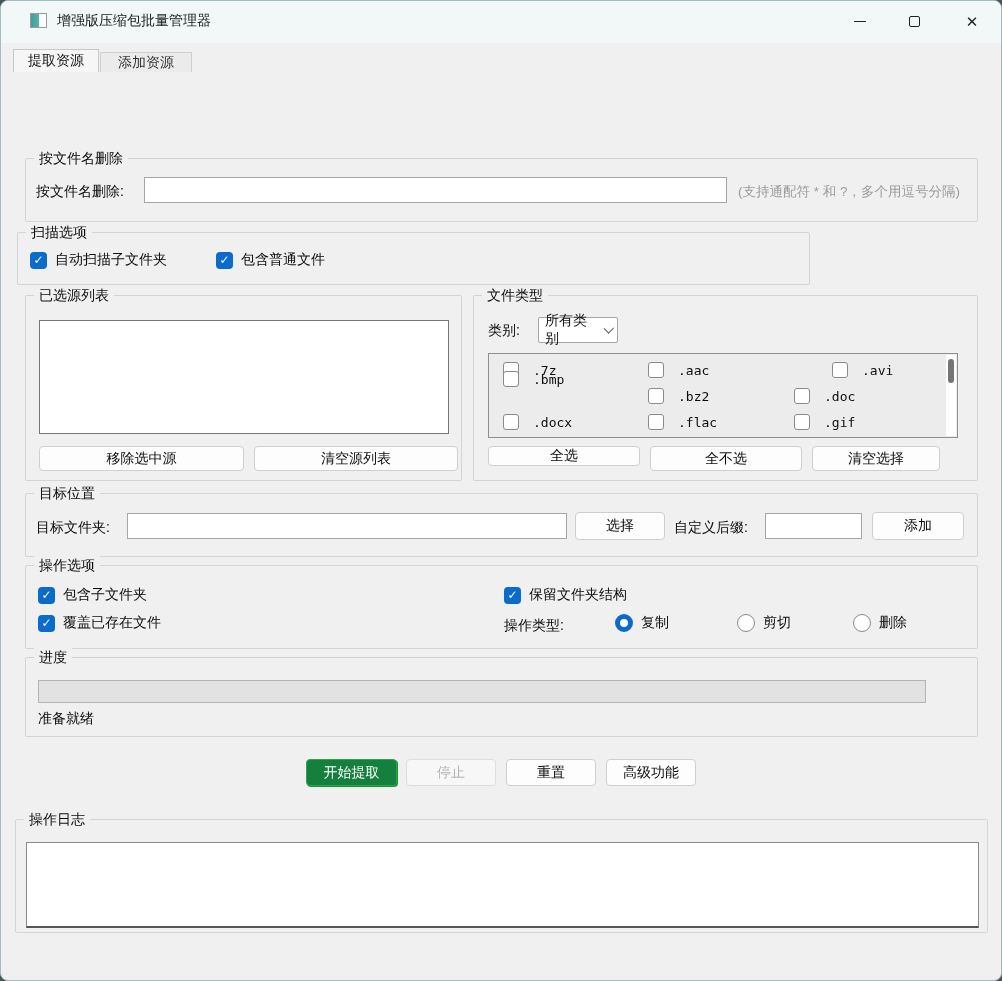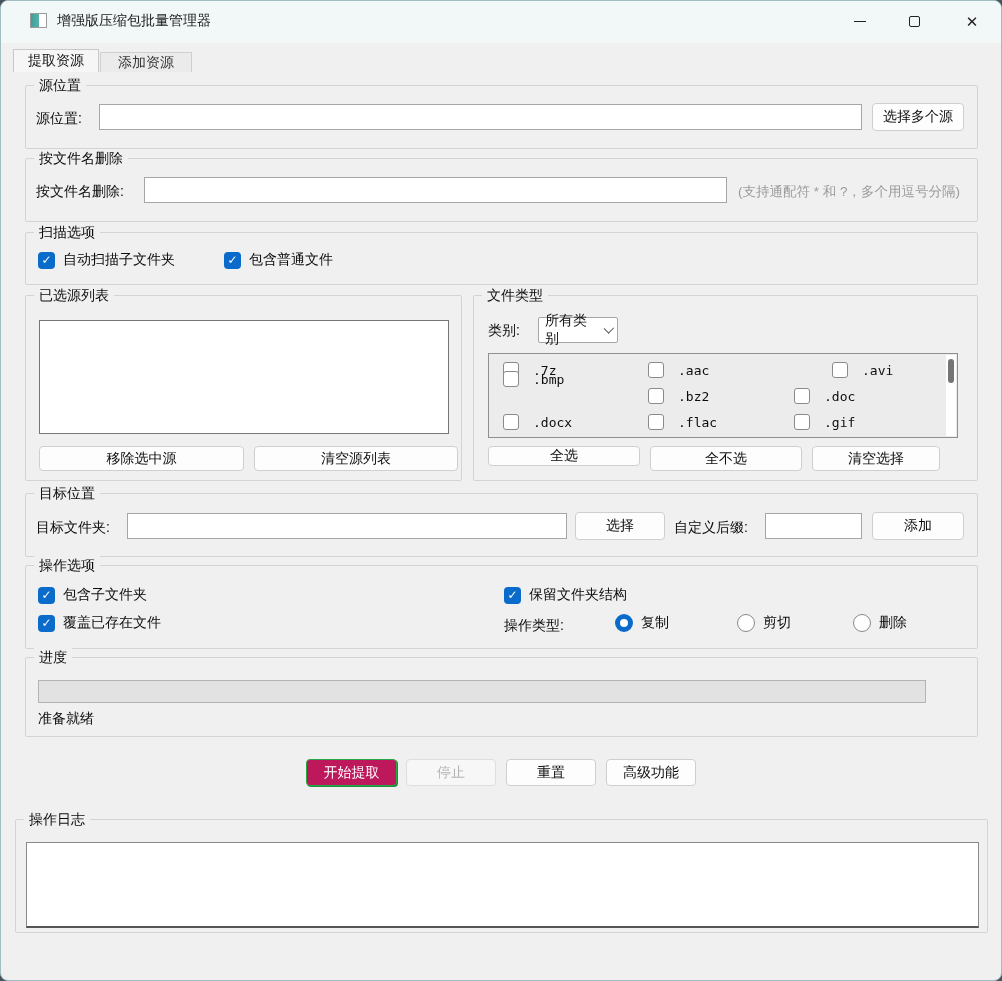--- a/index.html
+++ b/index.html
@@ -46,21 +46,21 @@
   .hint { color:#9b9b9b; }
   .entry {
     position:absolute; background:#fff; border:1px solid #a6a6a6;
     font-size:13px; padding:0 5px; font-family:"Liberation Sans","DejaVu Sans",sans-serif; outline:none;
   }
   .btn {
     position:absolute; background:#fdfdfd; border:1px solid #cfcfcf; border-radius:4px;
     font-size:14px; color:#0c0c0c; display:flex; align-items:center; justify-content:center;
     cursor:default; white-space:nowrap;
   }
-  .btn-green { background:#be185d; border:1px solid #28a745; box-shadow:1px 1px 0 #1f8f3a; color:#fff; }
+  .btn-green { background:#15803d; border:1px solid #28a745; box-shadow:1px 1px 0 #1f8f3a; color:#fff; }
   .btn-disabled { color:#b3b3b3; border-color:#dedede; background:#f7f7f7; }
   
   .cbrow { position:absolute; display:flex; align-items:center; gap:8px; }
   .cb-box {
     width:17px; height:17px; border-radius:4px; flex:0 0 auto;
     display:flex; align-items:center; justify-content:center;
   }
   .cb-checked { background:#0b6bcb; }
   .cb-checked::after { content:"✓"; color:#fff; font-size:12px; font-weight:bold; line-height:1; }
   .cb-unchecked { background:#fff; border:1px solid #8a8a8a; border-radius:3px; width:16px; height:16px; }
@@ -103,35 +103,29 @@
       <span class="glyph-max"></span>
     </div>
     <div class="win-btn wb-close">
       <span class="glyph-close">✕</span>
     </div>
   </div>
 
   <div class="tab tab-active">提取资源</div>
   <div class="tab tab-inactive">添加资源</div>
 
-  <div class="grp" style="left:24px; top:84px; width:953px; height:64px;">
-    <span class="grp-title">源位置</span>
-    <span class="lbl" style="left:10px; top:24px;">源位置:</span>
-    <input class="entry" style="left: 73px; top: 18px; width: 763px; height: 26px;" value="">
-    <div class="btn" style="left:846px; top:17px; width:92px; height:28px;">选择多个源</div>
-  </div>
 
   <div class="grp" style="left:24px; top:157px; width:953px; height:64px;">
     <span class="grp-title">按文件名删除</span>
     <span class="lbl" style="left:10px; top:24px;">按文件名删除:</span>
     <input class="entry" style="left: 118px; top: 18px; width: 583px; height: 26px;" value="">
     <span class="lbl hint" style="left:712px; top:24px; font-size:13.5px;">(支持通配符 * 和 ?，多个用逗号分隔)</span>
   </div>
 
-  <div class="grp" style="left:24px; top:231px; width:953px; height:53px;">
+  <div class="grp" style="left:16px; top:231px; width:793px; height:53px;">
     <span class="grp-title">扫描选项</span>
     <div class="cbrow" style="left:12px; top:18px;">
       <span class="cb-box cb-checked"></span>
       <span class="cb-lbl">自动扫描子文件夹</span>
     </div>
     <div class="cbrow" style="left:198px; top:18px;">
       <span class="cb-box cb-checked"></span>
       <span class="cb-lbl">包含普通文件</span>
     </div>
   </div>

